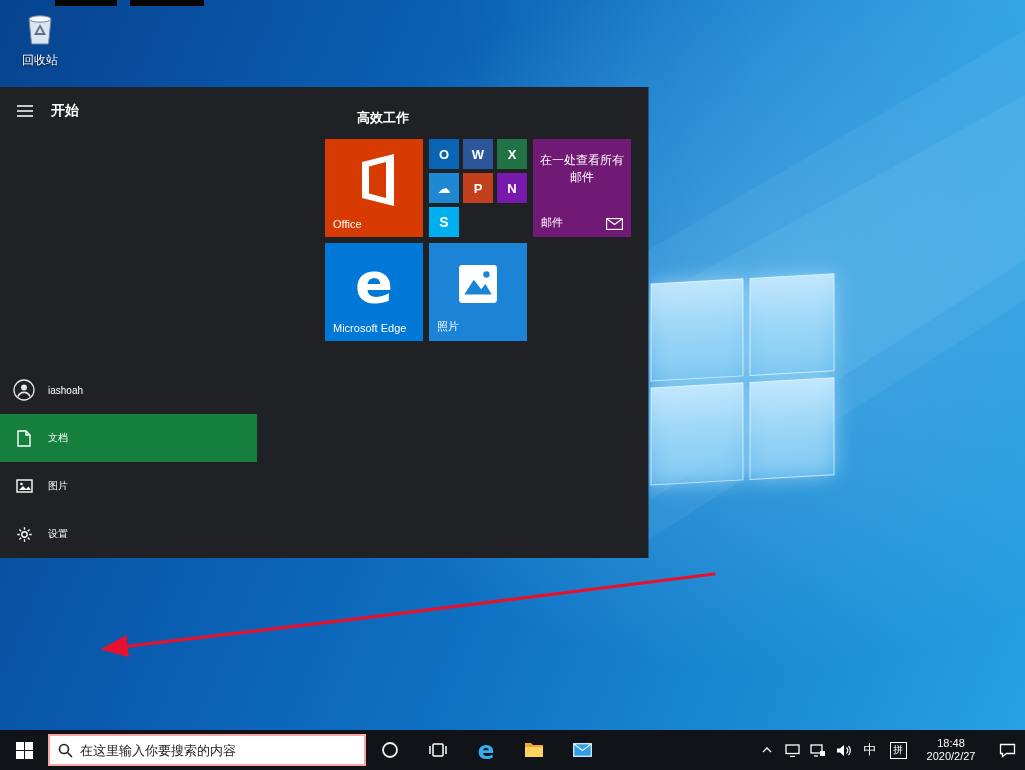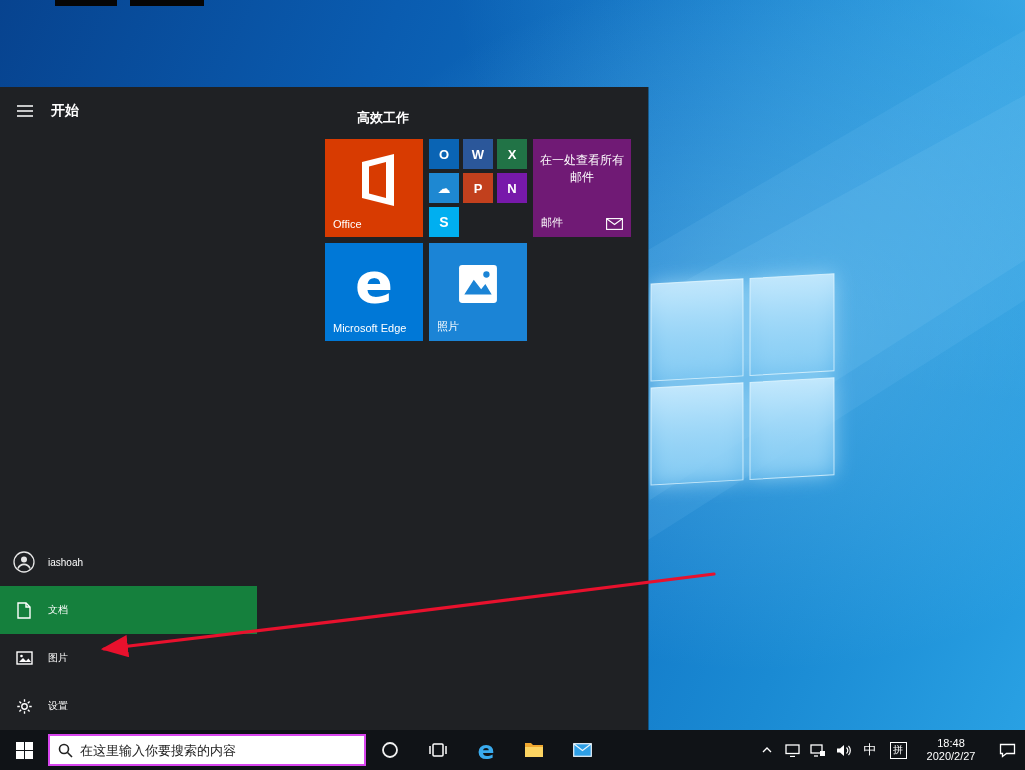--- a/index.html
+++ b/index.html
@@ -15,21 +15,21 @@
   .logo-svg{position:absolute;left:0;top:0;}
   .artifact{position:absolute;top:0;height:6px;background:#060606;}
   .a1{left:55px;width:62px;}
   .a2{left:130px;width:74px;}
 
   
   .recycle-bin{position:absolute;left:12px;top:8px;width:56px;text-align:center;cursor:default;}
   .rb-label{margin-top:2px;font-size:12px;color:#fff;text-shadow:0 1px 2px rgba(0,0,0,.85);}
 
   
-  .start-menu{position:absolute;left:0;top:87px;width:648px;height:643px;background:#1f2124;
+  .start-menu{position:absolute;left:0;top:87px;width:648px;height:471px;background:#1f2124;
               box-shadow:1px 0 0 rgba(0,0,0,.35);z-index:20;}
   .menu-header{position:absolute;left:0;top:0;height:48px;display:flex;align-items:center;padding-left:17px;}
   .hamburger{width:20px;display:inline-flex;}
   .start-label{margin-left:14px;font-size:14px;font-weight:700;color:#fff;}
 
   .sidebar{position:absolute;left:0;bottom:0;width:257px;}
   .side-item{height:48px;display:flex;align-items:center;color:#fff;font-size:10px;cursor:default;}
   .side-item .ico{width:48px;display:flex;align-items:center;justify-content:center;}
 
   .group-title{position:absolute;left:329px;top:22px;font-size:13px;font-weight:600;color:#fff;margin-left:28px;}
@@ -48,21 +48,21 @@
   .photos-ic{position:absolute;left:50%;top:42%;transform:translate(-50%,-50%);}
 
   
   .arrow-overlay{position:absolute;left:0;top:0;z-index:80;pointer-events:none;}
 
   
   .taskbar{position:absolute;left:0;bottom:0;width:1025px;height:40px;background:#101317;
            display:flex;align-items:center;z-index:50;}
   .tb{width:48px;height:40px;display:flex;align-items:center;justify-content:center;
       background:transparent;border:none;cursor:default;}
-  .search-box{width:318px;height:32px;background:#fff;border:2px solid #d946ef;
+  .search-box{width:318px;height:32px;background:#fff;border:2px solid #fca5a5;
               display:flex;align-items:center;padding:0 8px;}
   .search-box svg{flex:0 0 auto;margin-right:7px;}
   .search-box input{flex:1;border:none;outline:none;background:transparent;font-size:13px;
                     color:#111;font-family:inherit;min-width:0;}
   .search-box input::placeholder{color:#1c1c1c;opacity:1;}
   .edge-tb{font-size:25px;font-weight:700;color:#3aabee;line-height:1;font-family:"DejaVu Sans",sans-serif;}
   .tray{margin-left:auto;display:flex;align-items:center;height:100%;}
   .tray-btn{height:40px;display:flex;align-items:center;justify-content:center;cursor:default;}
   .w24{width:24px;} .w26{width:26px;} .w30{width:30px;} .w36{width:36px;}
   .lang{color:#fff;font-size:13px;}
@@ -99,20 +99,28 @@
       <rect x="0" y="0" width="92" height="97" fill="url(#paneG)" stroke="rgba(230,248,255,0.75)"></rect>
       <rect x="99" y="0" width="84" height="97" fill="url(#paneG)" stroke="rgba(230,248,255,0.75)"></rect>
       <rect x="0" y="104" width="92" height="97" fill="url(#paneG)" stroke="rgba(230,248,255,0.75)"></rect>
       <rect x="99" y="104" width="84" height="97" fill="url(#paneG)" stroke="rgba(230,248,255,0.75)"></rect>
     </g>
   </svg>
 
   <div class="artifact a1"></div>
   <div class="artifact a2"></div>
 
+  <div class="recycle-bin">
+    <svg width="34" height="38" viewBox="0 0 34 38">
+      <path d="M6 11h22l-2.5 25h-17z" fill="rgba(235,244,250,0.92)" stroke="#6f8494"></path>
+      <ellipse cx="17" cy="11" rx="11" ry="3.2" fill="#f4fafe" stroke="#6f8494"></ellipse>
+      <path d="M17 18l4.5 8h-9z" fill="none" stroke="#5c7183" stroke-width="1.8"></path>
+    </svg>
+    <div class="rb-label">回收站</div>
+  </div>
 
   <div class="start-menu" style="background: rgb(31, 33, 36);">
     <div class="menu-header">
       <span class="hamburger">
         <svg width="16" height="12" viewBox="0 0 16 12">
           <path d="M0 1h16 M0 6h16 M0 11h16" stroke="#fff" stroke-width="1.7"></path>
         </svg>
       </span>
       <span class="start-label">开始</span>
     </div>

